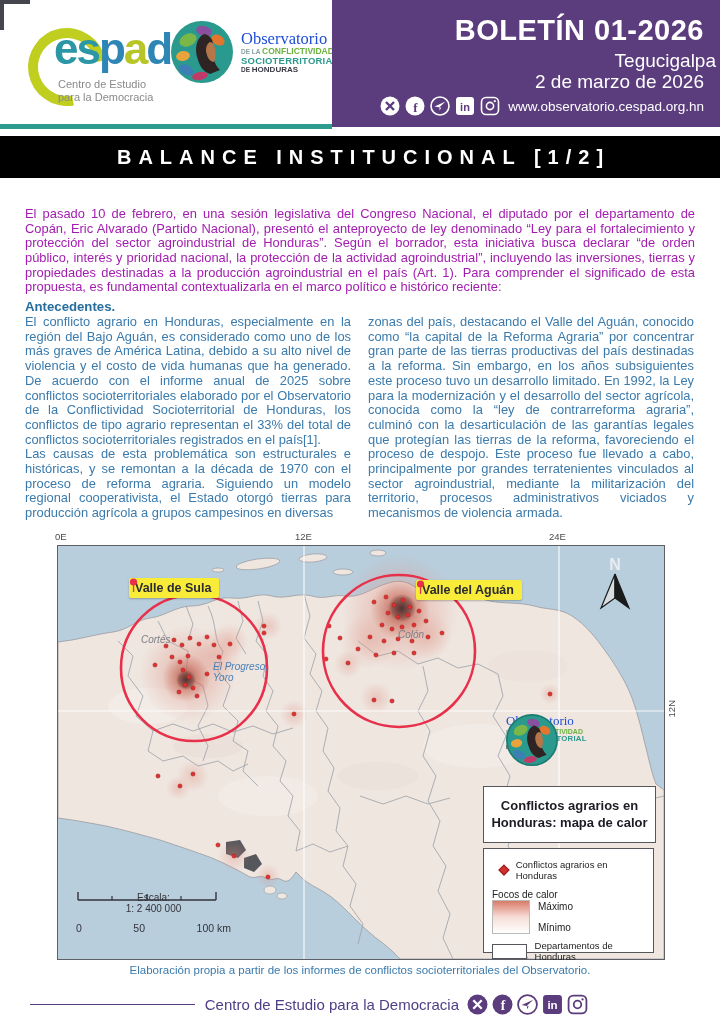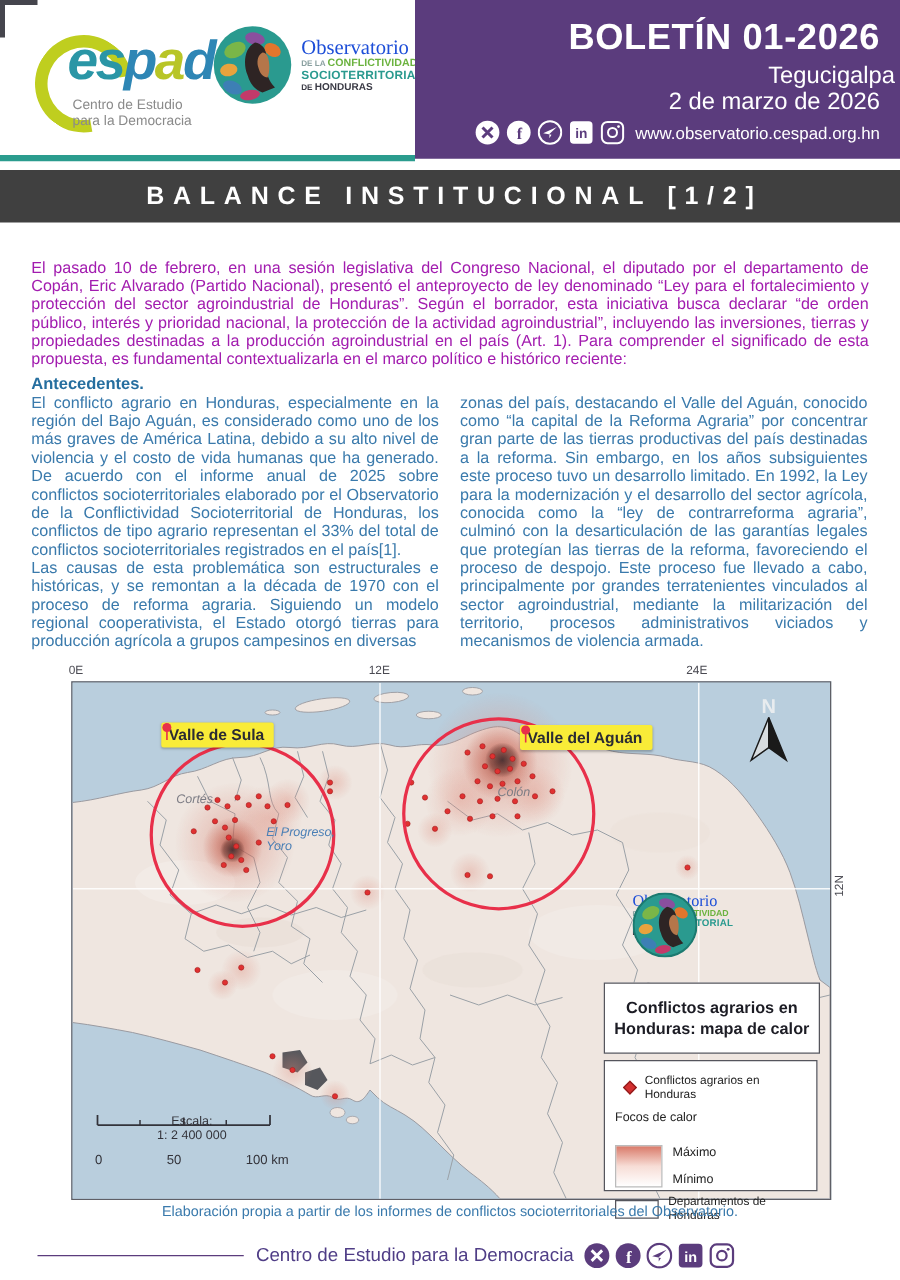--- a/index.html
+++ b/index.html
@@ -8,21 +8,21 @@
   .abs{position:absolute;}
 
   
   .corner-h{left:0;top:0;width:30px;height:4px;background:#45454d;}
   .corner-v{left:0;top:0;width:4px;height:30px;background:#45454d;}
 
   
   .cespad-logo{left:28px;top:18px;width:150px;height:92px;}
   .c-arc{position:absolute;left:0;top:10px;width:58px;height:58px;border:10px solid #bfce1f;
          border-radius:50%;border-right-color:transparent;transform:rotate(35deg);}
-  .c-word{position:absolute;left:26px;top:6px;font-size:44px;font-weight:bold;letter-spacing:-2px;font-style:italic;}
+  .c-word{position:absolute;left:26px;top:6px;font-size:44px;font-weight:bold;letter-spacing:-2px;}
   .c-e,.c-s{color:#2a96a6;} .c-p{color:#2e86b5;} .c-a{color:#b8c527;} .c-d{color:#2e86b5;}
   .c-sub{position:absolute;left:30px;top:60px;font-size:11px;line-height:1.15;color:#8a8a8a;}
 
   .obs-logo{left:170px;top:20px;display:flex;gap:7px;align-items:center;}
   .obs-text{width:112px;line-height:1.05;}
   .obs-l1{font-family:"Liberation Serif",serif;font-weight:normal;font-size:16.5px;color:#1d4ed8;}
   .obs-l2{font-size:8.5px;font-weight:bold;color:#6cb33f;}
   .obs-l2 .tiny{font-size:6.5px;color:#8aa0a0;}
   .obs-l3{font-size:9.5px;font-weight:bold;color:#2a9a8f;letter-spacing:.2px;}
   .obs-l4{font-size:8px;font-weight:bold;color:#3a3a45;}
@@ -30,21 +30,21 @@
 
   .purple-block{left:332px;top:0;width:388px;height:127px;background:#5b3c7d;color:#fff;}
   .pb-title{position:absolute;right:16px;top:14px;font-size:29px;font-weight:800;letter-spacing:.5px;}
   .pb-city{position:absolute;right:4px;top:50px;font-size:19px;}
   .pb-date{position:absolute;right:16px;top:71px;font-size:19px;}
   .pb-webrow{position:absolute;right:16px;top:96px;display:flex;align-items:center;gap:5px;}
   .pb-url{font-size:13.5px;margin-left:3px;}
 
   .hdr-line{left:0;top:124px;width:332px;height:5px;background:#2b9c8e;}
 
-  .banner{left:0;top:136px;width:720px;height:42px;background:#404040;color:#fff;display:flex;
+  .banner{left:0;top:136px;width:720px;height:42px;background:#000000;color:#fff;display:flex;
           align-items:center;justify-content:center;font-size:20px;font-weight:bold;letter-spacing:7px;text-indent:7px;}
 
   .alert-row{left:25px;top:184px;width:672px;display:flex;align-items:center;}
   .alert-badge{background:#2b9c8e;color:#fff;font-weight:bold;font-size:12.3px;padding:4px 9px;white-space:nowrap;}
   .alert-line{flex:1;height:2px;background:#2b9c8e;margin-left:6px;}
 
   .intro{left:25px;top:207px;width:670px;font-size:12.9px;line-height:1.135;text-align:justify;color:#a21caf;}
   .ante-h{left:25px;top:299px;font-weight:bold;color:#256e9f;font-size:13.2px;}
   .cols{left:25px;top:315px;width:670px;display:flex;gap:17px;}
   .col{width:326px;font-size:12.9px;line-height:1.14;text-align:justify;color:#3a7aac;}
@@ -70,21 +70,21 @@
   .map-logo .obs-l4{font-size:6.5px;} .map-logo .obs-l4 .tiny{font-size:5.5px;}
 
   .legend-title{left:425px;top:240px;width:171px;height:55px;background:#fff;border:1.2px solid #55555c;
                 display:flex;align-items:center;justify-content:center;text-align:center;
                 font-weight:bold;font-size:13px;color:#1c1c24;line-height:1.25;}
   .legend-box{left:425px;top:302px;width:171px;height:105px;background:#fff;border:1.2px solid #55555c;
               font-size:9.5px;color:#222;padding:10px 8px 6px 8px;box-sizing:border-box;}
   .leg-row{display:flex;align-items:center;gap:8px;}
   .leg-diamond{width:6px;height:6px;background:#d32f2f;border:1px solid #8e1b1b;transform:rotate(45deg);margin-left:8px;}
   .leg-heat-label{margin-top:8px;font-size:10px;}
-  .leg-heat{display:flex;gap:8px;margin-top:16px;align-items:stretch;}
+  .leg-heat{display:flex;gap:8px;margin-top:0;align-items:stretch;}
   .leg-grad{width:36px;height:32px;border:1px solid #bbb;background:linear-gradient(#d97a69,#f7ddd6,#ffffff);}
   .leg-heat-names{display:flex;flex-direction:column;justify-content:space-between;font-size:10px;padding:1px 0;}
   .leg-dept{display:flex;align-items:center;gap:8px;margin-top:6px;}
   .leg-deptswatch{width:36px;height:13px;background:#fff;border:1px solid #55555c;}
 
   .scale-block{left:18px;top:346px;width:155px;text-align:center;color:#33333a;font-size:10px;}
   .scale-ticks{display:flex;justify-content:space-between;font-size:10.5px;margin-top:8px;padding:0 0 0 0;}
 
   .caption{left:0;top:964px;width:720px;text-align:center;font-size:11.5px;color:#3a7aac;}
 

